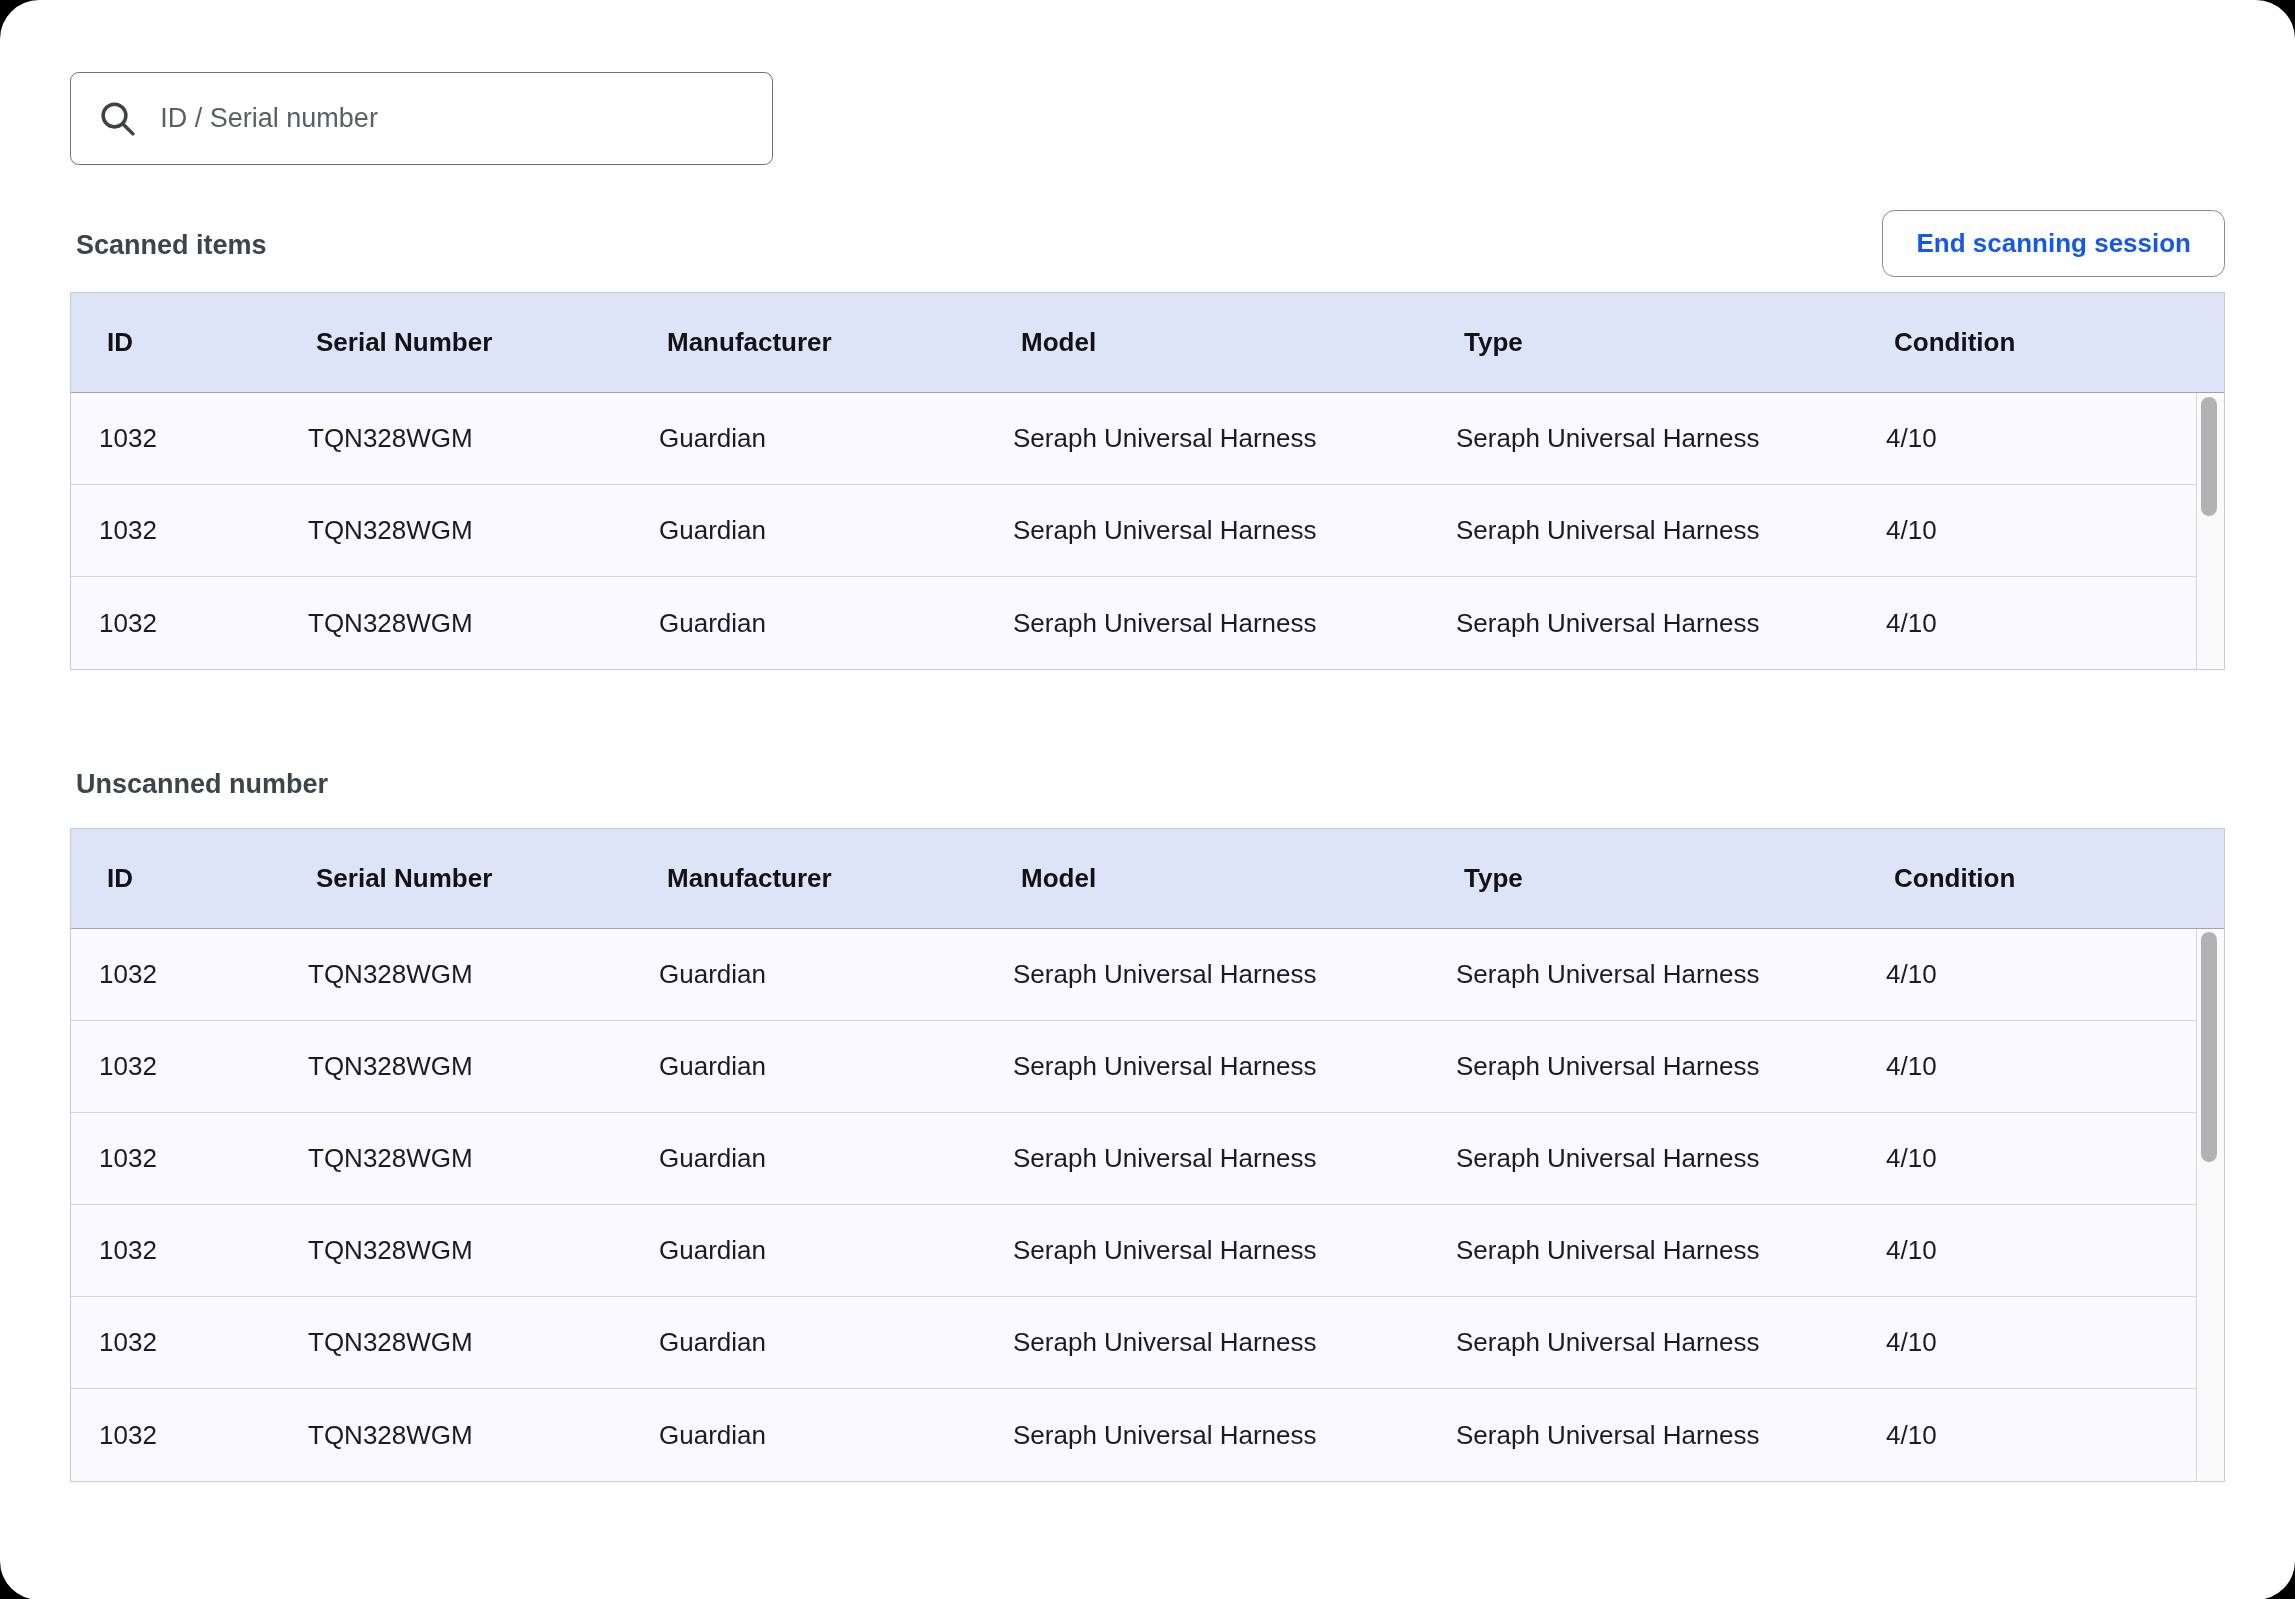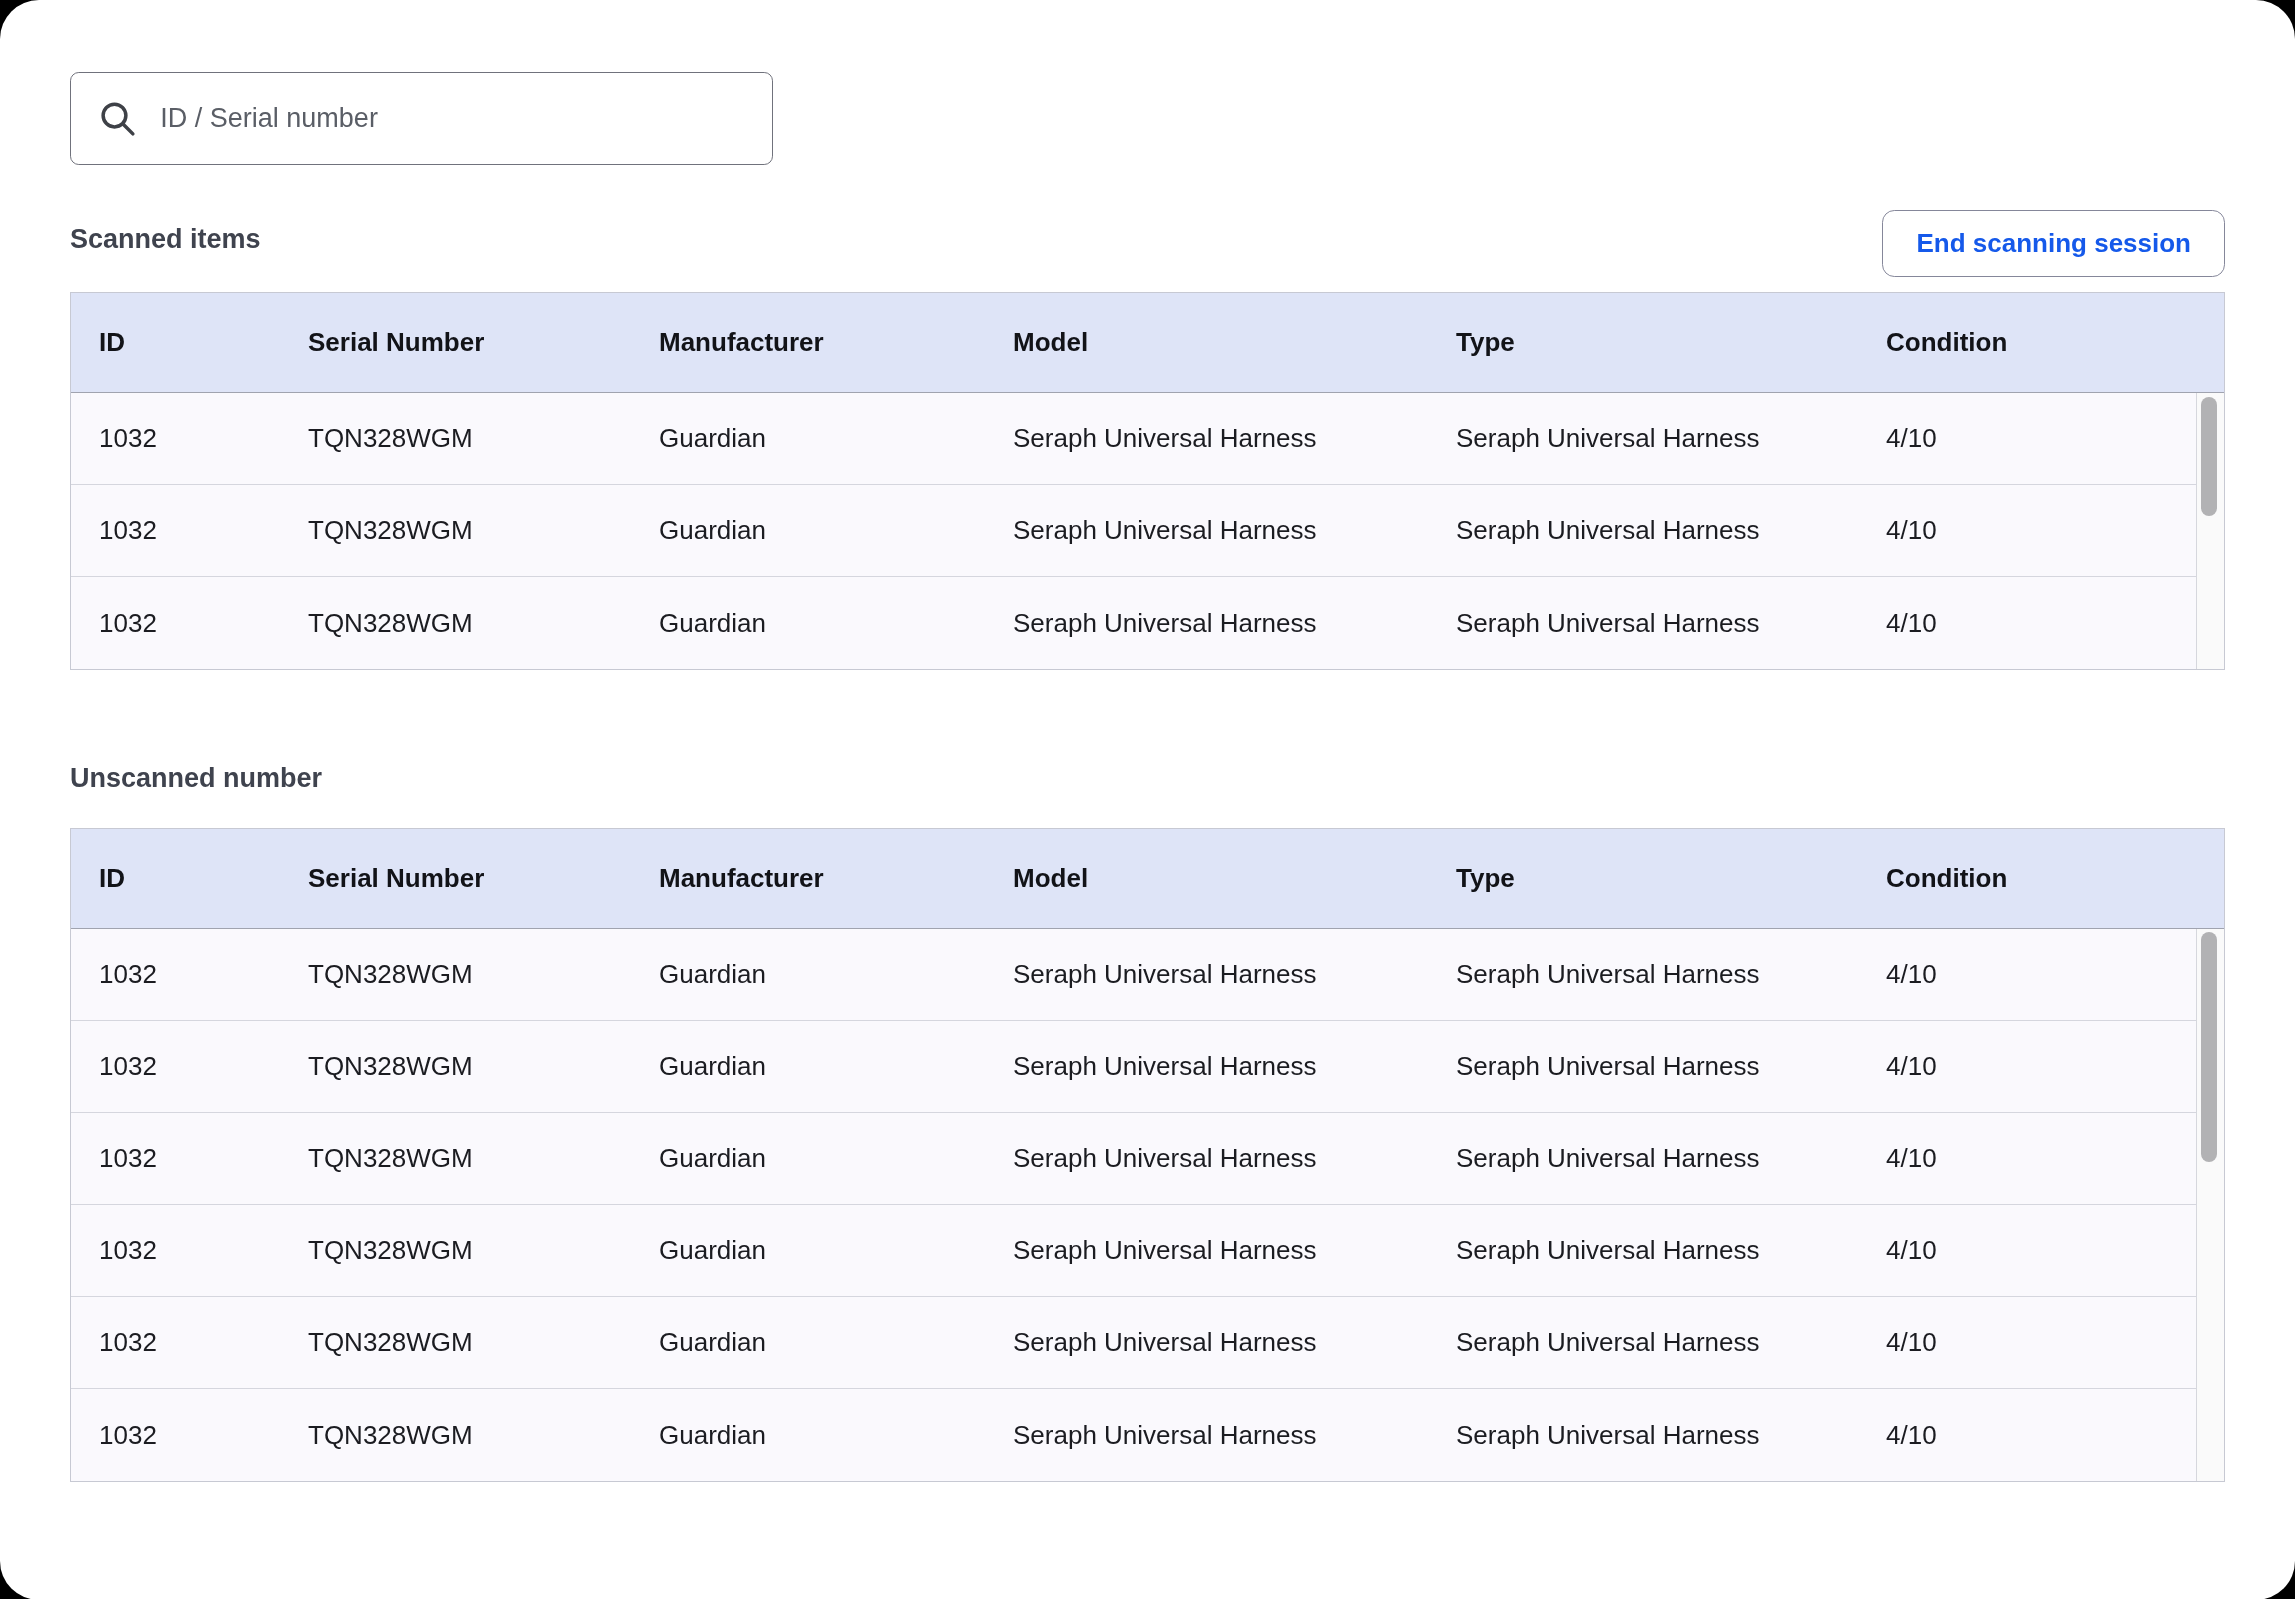--- a/index.html
+++ b/index.html
@@ -37,21 +37,21 @@
     font-family:"Liberation Sans", sans-serif;
     font-size:27px;color:#7f1d1d;
     background:transparent;
   }
   .search-box input::placeholder{color:#5a5e66;opacity:1;}
 
   
   .section-title{
     position:absolute;left:70px;
     font-size:27px;font-weight:700;color:#3f434e;
-    line-height:37px;margin:0;
+    line-height:37px;margin:6px;
   }
   #title-scanned{top:221px;}
   #title-unscanned{top:760px;}
 
   .end-btn{
     position:absolute;right:70px;top:210px;
     height:67px;padding:0 33px;
     background:#ffffff;
     border:1.8px solid #85879a;border-radius:12.3px;
     font-family:"Liberation Sans", sans-serif;
@@ -73,21 +73,21 @@
   .thead{
     display:grid;
     grid-template-columns:209px 351px 354px 443px 430px 1fr;
     align-items:center;
     height:100px;
     background:#dee4f7;
     border-bottom:1.8px solid #a0a3af;
     box-sizing:border-box;
   }
   .th{
-    padding-left:28px;
+    padding-left:36px;
     font-size:26px;font-weight:700;color:#121318;
     white-space:nowrap;overflow:hidden;
   }
   .tbody{position:relative;}
   .tr{
     display:grid;
     grid-template-columns:209px 351px 354px 443px 430px 1fr;
     align-items:center;
     height:92px;
     background:#faf9fd;

